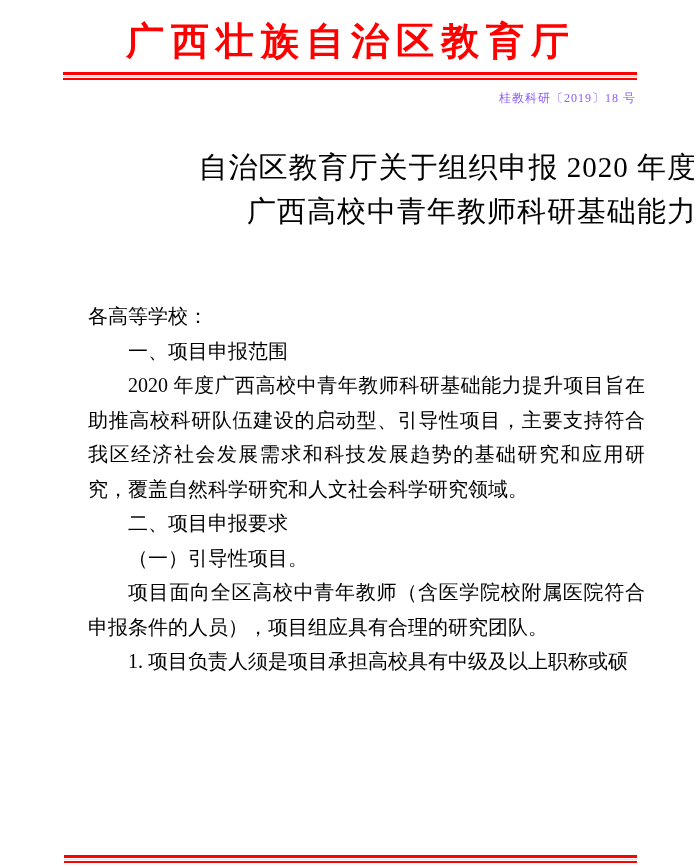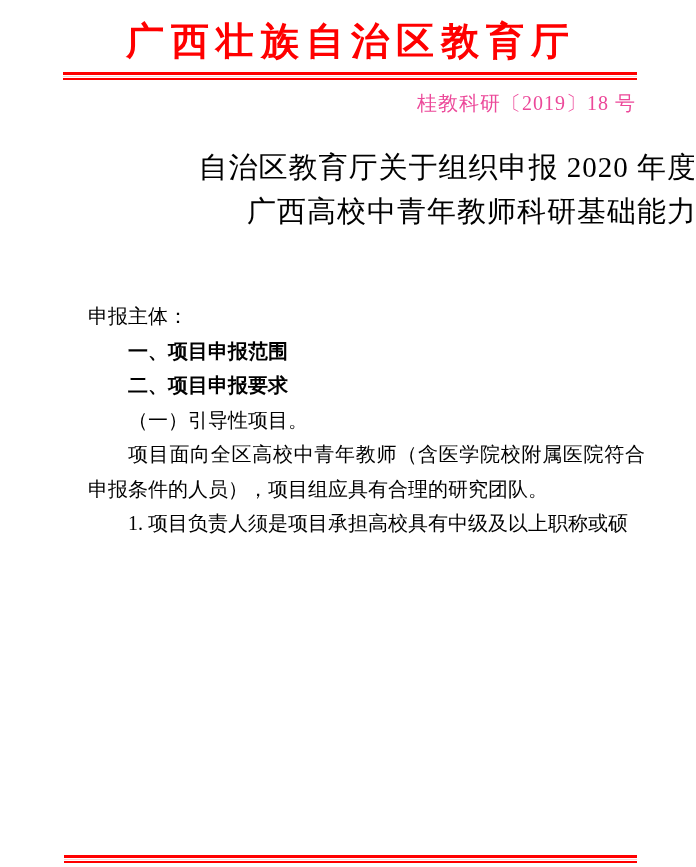--- a/index.html
+++ b/index.html
@@ -28,23 +28,23 @@
     left:58px; width:576px;
   }
   .rule .thick { height:3px; background:#ff0000; }
   .rule .core  { height:1px; background:#ffd2d2; }
   .rule .thin  { height:2px; background:#ff0000; }
   .rule-top { top:67px; }
   .rule-bottom { top:850px; left:59px; width:575px; }
   
   .doc-number {
     position:absolute; top:86px; right:62px;
-    font-size:20px;
+    font-size:12px;
     letter-spacing:1px;
-    color:#ec4899;
+    color:#8b5cf6;
     white-space:nowrap;
   }
   
   .doc-title {
     position:absolute; top:141px; left:0; right:0;
     text-align:right;
     font-weight:normal;
     font-size:29px;
     line-height:43px;
     color:#000;
@@ -59,21 +59,21 @@
     text-align:justify;
     text-justify:inter-ideograph;
     color:#000;
   }
   .body-text p { margin:0; }
   .salutation { text-indent:0; }
   .para { text-indent:2em; }
   .section-heading {
     text-indent:2em;
     font-family:"Liberation Sans","DejaVu Sans",sans-serif;
-    font-weight:bold;
+    font-weight:normal;
   }
   .sub-heading { text-indent:2em; }
 </style>
 </head>
 <body>
 
 <div class="page">
 
   <div class="agency">广西壮族自治区教育厅</div>
 
@@ -84,22 +84,23 @@
   </div>
 
   <div class="doc-number">桂教科研〔2019〕18 号</div>
 
   <div class="doc-title">
     <div>自治区教育厅关于组织申报 2020 年度</div>
     <div>广西高校中青年教师科研基础能力</div>
   </div>
 
   <div class="body-text">
-    <p class="salutation">申报主体：</p>
+    <p class="salutation">各高等学校：</p>
     <p class="section-heading">一、项目申报范围</p>
+    <p class="para">2020 年度广西高校中青年教师科研基础能力提升项目旨在助推高校科研队伍建设的启动型、引导性项目，主要支持符合我区经济社会发展需求和科技发展趋势的基础研究和应用研究，覆盖自然科学研究和人文社会科学研究领域。</p>
     <p class="section-heading">二、项目申报要求</p>
     <p class="sub-heading">（一）引导性项目。</p>
     <p class="para">项目面向全区高校中青年教师（含医学院校附属医院符合申报条件的人员），项目组应具有合理的研究团队。</p>
     <p class="para">1. 项目负责人须是项目承担高校具有中级及以上职称或硕</p>
   </div>
 
   <div class="rule rule-bottom">
     <div class="thick"></div>
     <div class="core"></div>
     <div class="thin"></div>

